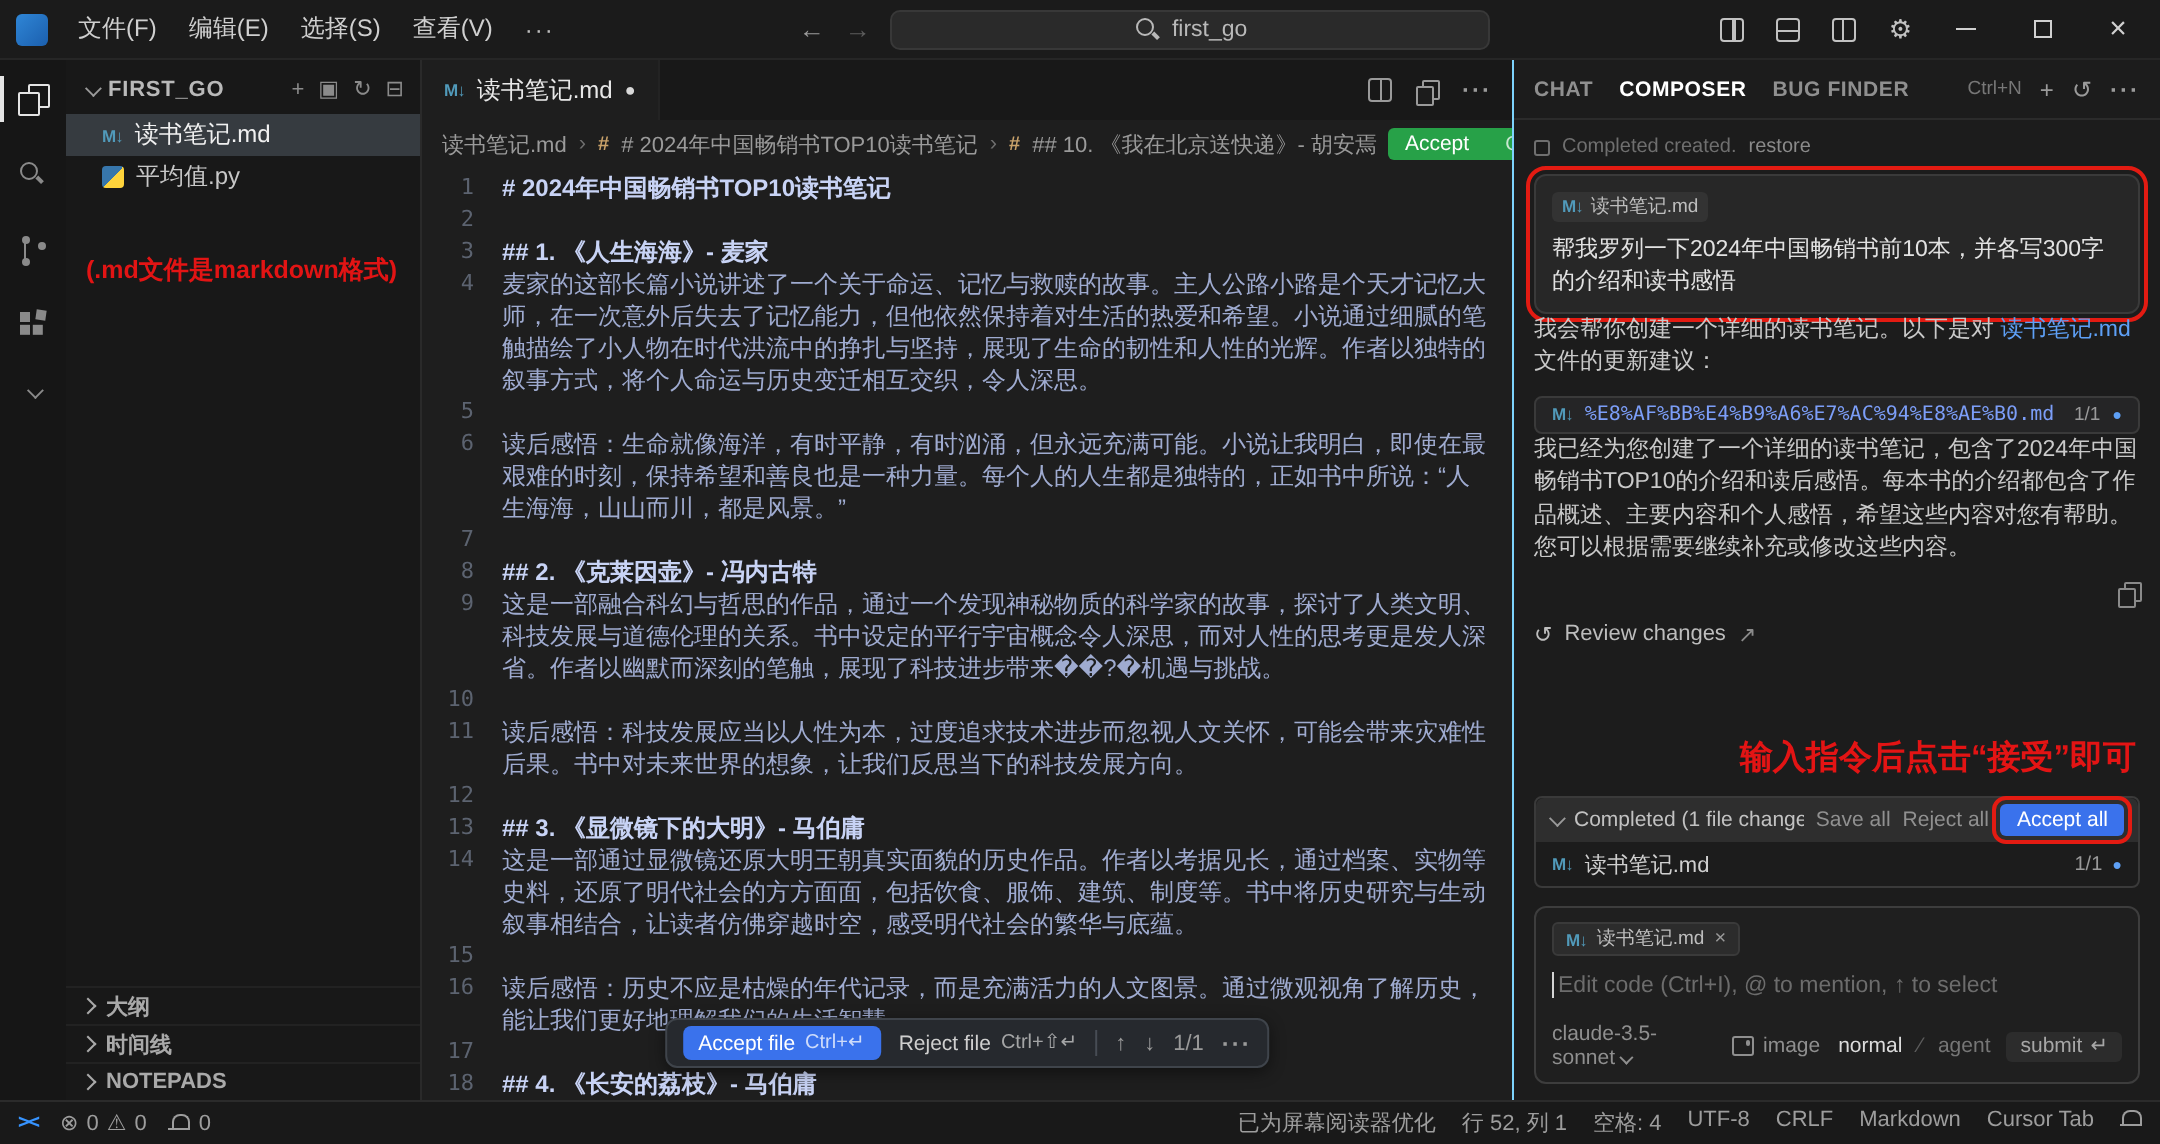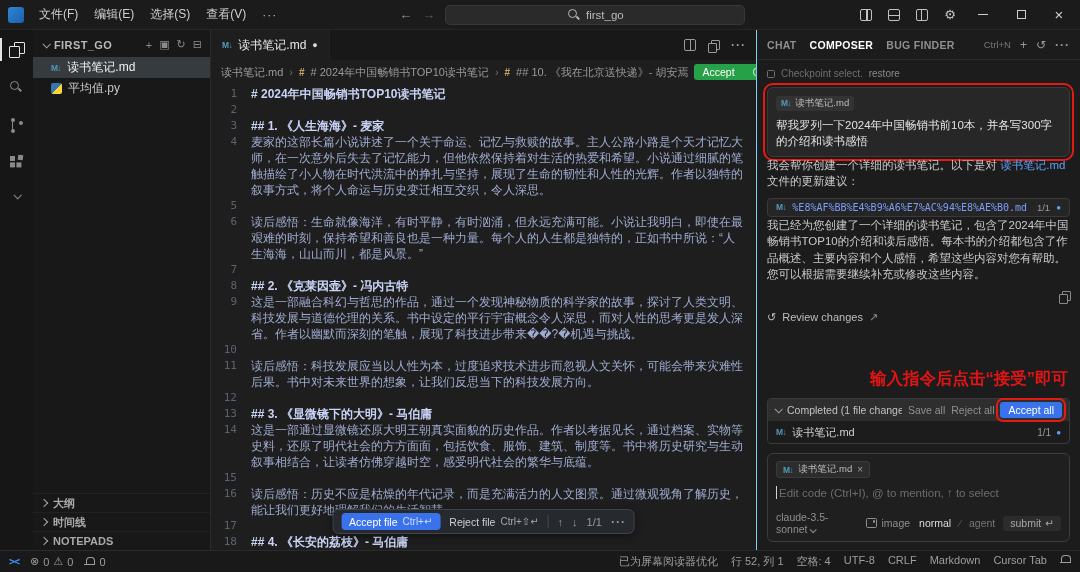--- a/index.html
+++ b/index.html
@@ -232,20 +232,21 @@
         </span>
       </div>
       <div class="file-row selected">
         <span class="md-ic">M↓</span>
         <span>读书笔记.md</span>
       </div>
       <div class="file-row">
         <span class="py-ic"></span>
         <span>平均值.py</span>
       </div>
+      <div class="sb-note">(.md文件是markdown格式)</div>
       <div class="sb-spacer"></div>
       <div class="sb-section">
         <span class="i-chev right"></span>
         <span>大纲</span>
       </div>
       <div class="sb-section">
         <span class="i-chev right"></span>
         <span>时间线</span>
       </div>
       <div class="sb-section">
@@ -385,21 +386,21 @@
         <span class="chat-tabs-right">
           <span class="ctr-kbd">Ctrl+N</span>
           <span>+</span>
           <span class="hist">↺</span>
           <span class="kebab">···</span>
         </span>
       </div>
 
       <div class="checkpoint">
         <span class="i-checkbox"></span>
-        <span>Checkpoint select.</span>
+        <span>Completed created.</span>
         <span class="restore">restore</span>
       </div>
 
       <div class="userbox">
         <span class="ub-chip">
           <span class="md-ic">M↓</span>
           <span>读书笔记.md</span>
         </span>
         <div class="ub-text">帮我罗列一下2024年中国畅销书前10本，并各写300字的介绍和读书感悟</div>
       </div>

